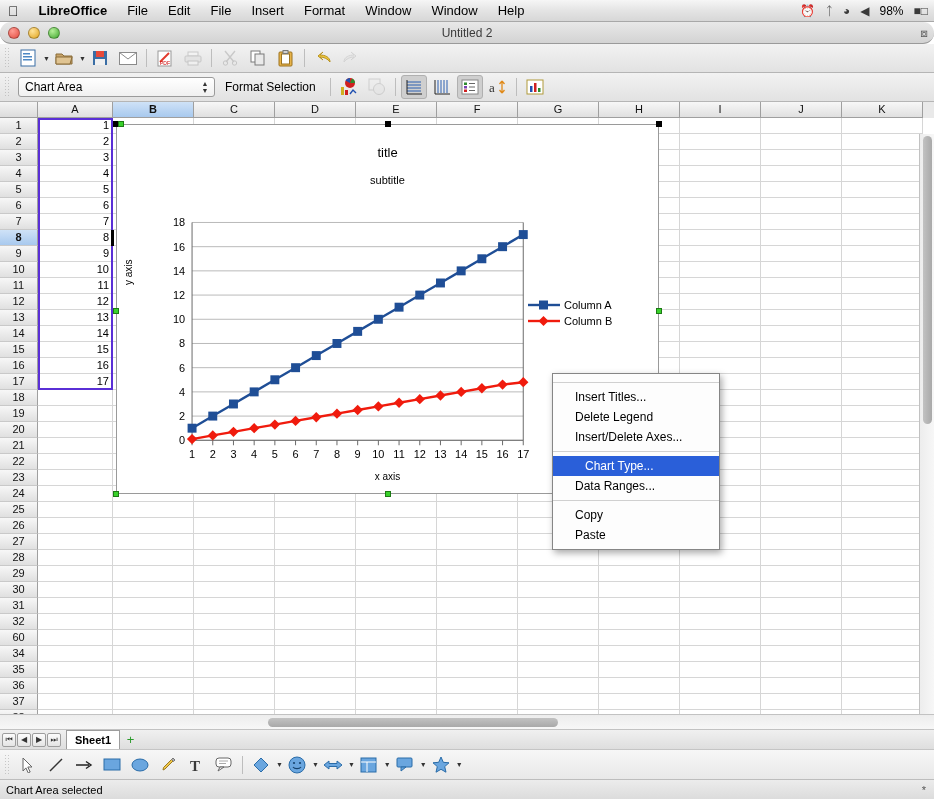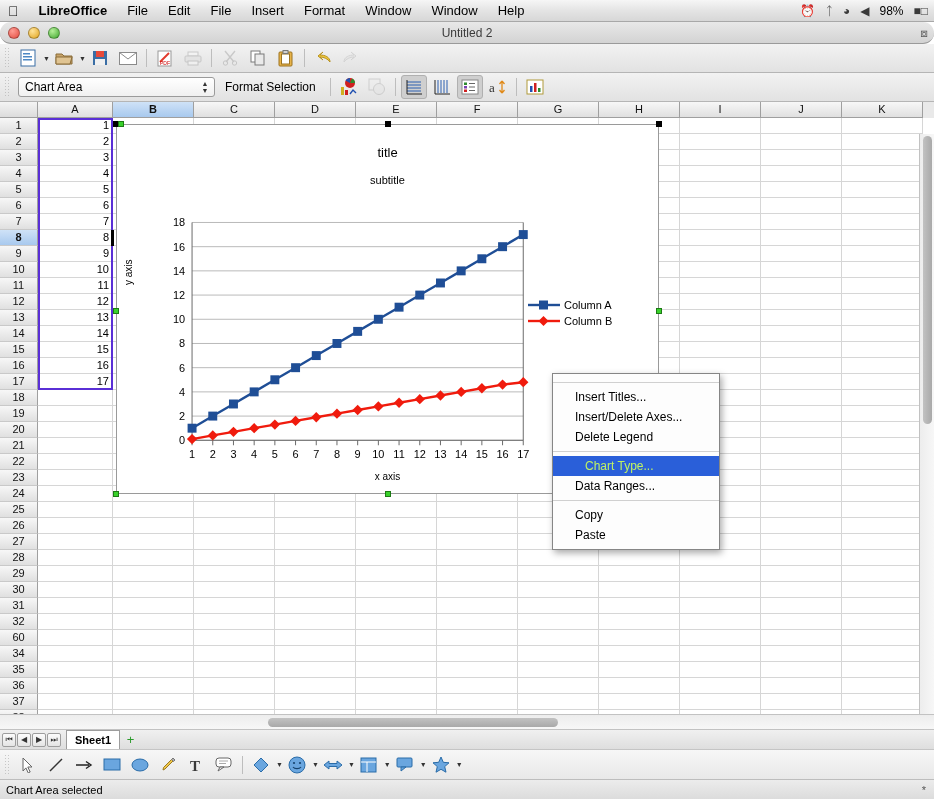--- a/index.html
+++ b/index.html
@@ -153,21 +153,21 @@
   .axis-label-x { position:absolute; left:0; right:0; top:346px; text-align:center; font-size:10px; }
 
   
   .ctxmenu {
     position:absolute; left:552px; top:373px; width:168px;
     background:#fdfdfd; border:1px solid #868686;
     box-shadow: 2px 3px 7px rgba(0,0,0,.34);
     padding: 4px 0; z-index: 50;
   }
   .ctxitem { font-size:12px; padding: 2px 10px 2px 22px; color:#000; line-height:16px; white-space:nowrap;}
-  .ctxitem.hl { background:#2a5fd9; color:#bef264;padding-left:32px; }
+  .ctxitem.hl { background:#2a5fd9; color:#ffffff;padding-left:32px; }
   .ctxsep { height:1px; background:#d0d0d0; margin: 4px 0; }
 
   
   .vscroll {
     position:absolute; right:0; top:16px; width:15px; bottom:0;
     background: linear-gradient(to right,#ededed,#f7f7f7); border-left:1px solid #c2c2c2;
   }
   .vthumb { position:absolute; top:2px; left:3px; width:9px; height:288px;
     background: linear-gradient(to right,#c2c2c2,#a9a9a9); border-radius:5px; }
   .hscrollbar {
@@ -1155,22 +1155,22 @@
     </div>
     <div class="vscroll">
       <div class="vthumb"></div>
     </div>
   </div>
 </div>
 
 <div class="ctxmenu" id="ctxmenu">
     <div class="ctxsep"></div>
     <div class="ctxitem">Insert Titles...</div>
+    <div class="ctxitem">Delete Legend</div>
     <div class="ctxitem">Insert/Delete Axes...</div>
-    <div class="ctxitem">Delete Legend</div>
     <div class="ctxsep"></div>
     <div class="ctxitem hl">Chart Type...</div>
     <div class="ctxitem">Data Ranges...</div>
     <div class="ctxsep"></div>
     <div class="ctxitem">Copy</div>
     <div class="ctxitem">Paste</div>
   </div>
 
 <div class="hscrollbar">
   <div class="hthumb"></div>

